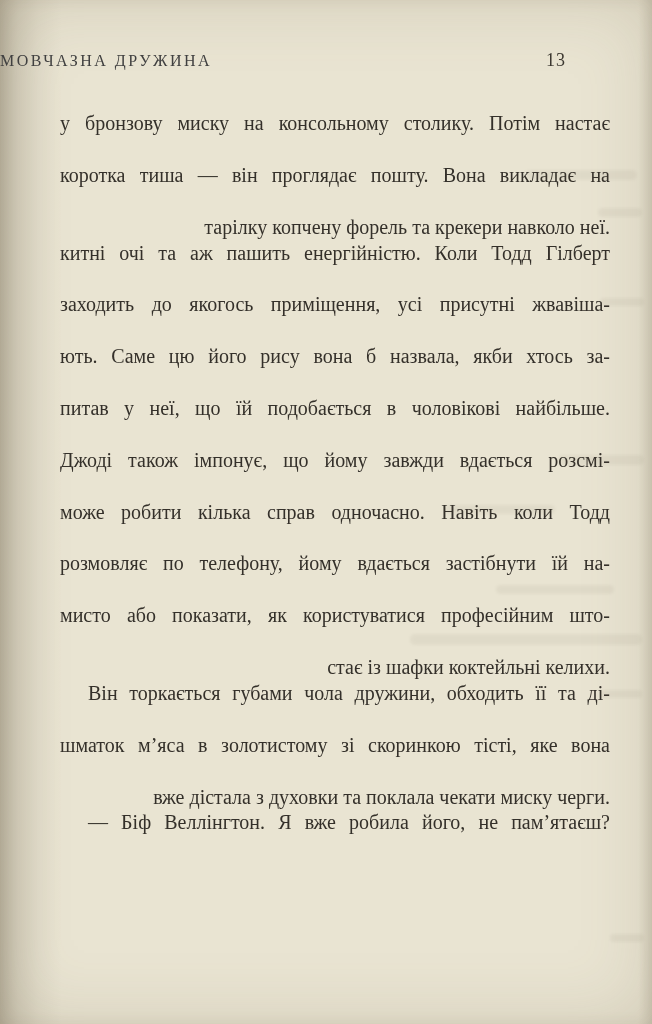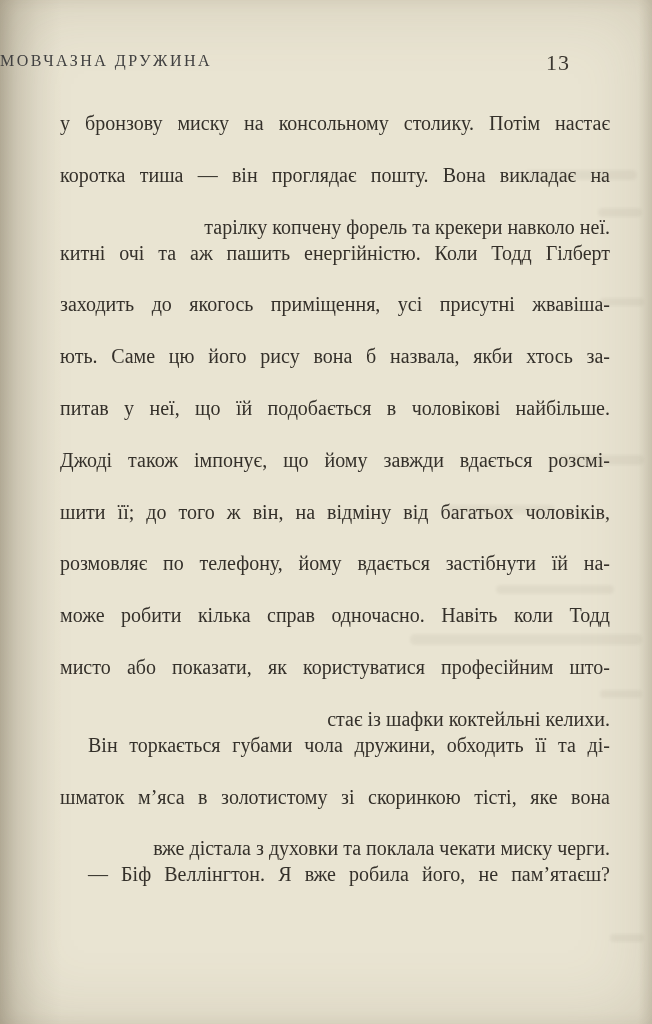--- a/index.html
+++ b/index.html
@@ -27,21 +27,21 @@
     background:linear-gradient(270deg, rgba(70,58,35,0.10), rgba(70,58,35,0));
     pointer-events:none;
   }
   .running-header {
     position:absolute; left:0; top:52px; width:614px;
     font-size:16px; letter-spacing:2.5px;
     color:#404040;
   }
   .page-number {
     position:absolute; left:546px; top:50px;
-    font-size:22px; letter-spacing:1px;
+    font-size:18px; letter-spacing:1px;
     color:#3c3831;
   }
   .lines {
     position:absolute; left:60px; top:111px; width:550px;
     color:#34302a;
     font-size:20px; line-height:25.9px;
   }
   .line { text-align:right; }
   .line.j { text-align:justify; }
   .line.j::after { content:""; display:inline-block; width:100%; height:0; }
@@ -66,23 +66,22 @@
 
   <div class="lines">
       <div class="line j">у бронзову миску на консольному столику. Потім настає</div>
       <div class="line j">коротка тиша — він проглядає пошту. Вона викладає на</div>
       <div class="line">тарілку копчену форель та крекери навколо неї.</div>
       <div class="line j">китні очі та аж пашить енергійністю. Коли Тодд Гілберт</div>
       <div class="line j">заходить до якогось приміщення, усі присутні жвавіша-</div>
       <div class="line j">ють. Саме цю його рису вона б назвала, якби хтось за-</div>
       <div class="line j">питав у неї, що їй подобається в чоловікові найбільше.</div>
       <div class="line j">Джоді також імпонує, що йому завжди вдається розсмі-</div>
-      <div class="line j">шити її; до того ж він, на відміну від багатьох чоловіків,</div>
+      <div class="line j">може робити кілька справ одночасно. Навіть коли Тодд</div>
       <div class="line j">розмовляє по телефону, йому вдається застібнути їй на-</div>
-      <div class="line j">може робити кілька справ одночасно. Навіть коли Тодд</div>
       <div class="line j">мисто або показати, як користуватися професійним што-</div>
       <div class="line">стає із шафки коктейльні келихи.</div>
       <div class="line j ind">Він торкається губами чола дружини, обходить її та ді-</div>
       <div class="line j">шматок м’яса в золотистому зі скоринкою тісті, яке вона</div>
       <div class="line">вже дістала з духовки та поклала чекати миску черги.</div>
       <div class="line j ind">— Біф Веллінгтон. Я вже робила його, не пам’ятаєш?</div>
     </div>
 
   <div></div>
 <div class="smudge" style="left: 525px; top: 170px; width: 112px; height: 10px;"></div>

